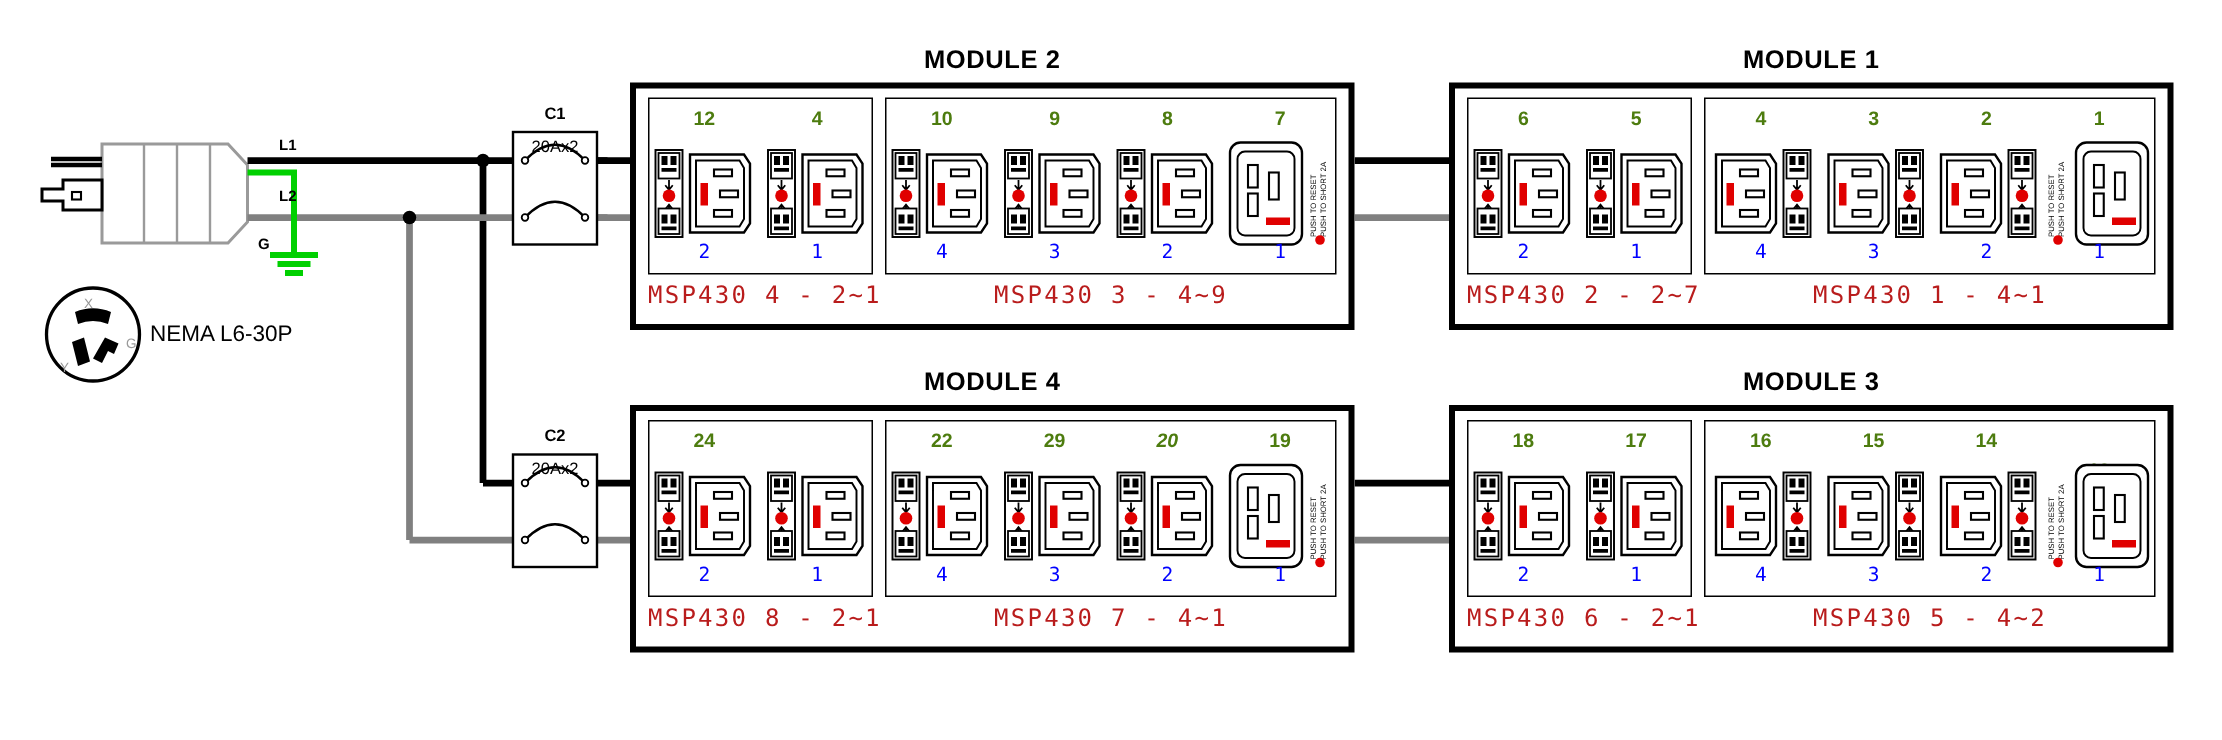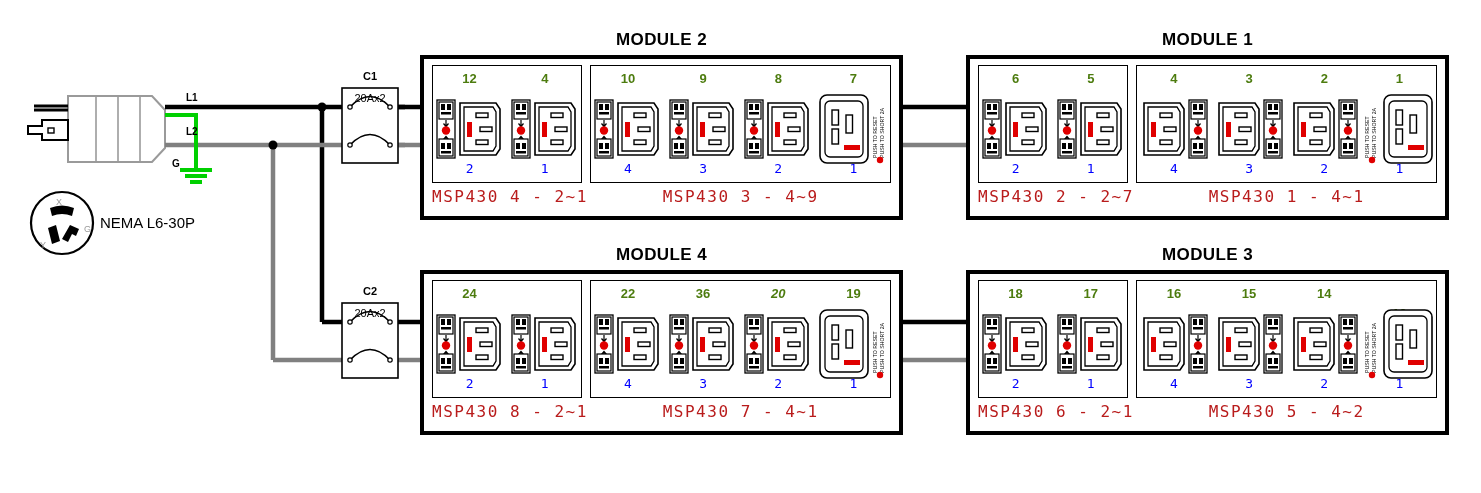--- a/index.html
+++ b/index.html
@@ -525,21 +525,21 @@
         <svg width="48" height="60" viewBox="0 0 48 60">
     <path d="M4,4 L40,4 L44,10 L44,50 L40,56 L4,56 Z" fill="#fff" stroke="#000" stroke-width="1.6"></path>
     <path d="M8,8 L37,8 L40,13 L40,47 L37,52 L8,52 Z" fill="#fff" stroke="#000" stroke-width="1.3"></path>
     <rect x="20" y="14" width="12" height="4.5" fill="#fff" stroke="#000" stroke-width="1.4"></rect>
     <rect x="24" y="28" width="12" height="4.5" fill="#fff" stroke="#000" stroke-width="1.4"></rect>
     <rect x="20" y="41" width="12" height="4.5" fill="#fff" stroke="#000" stroke-width="1.4"></rect>
     <rect x="11" y="23" width="5" height="15" fill="#e00000"></rect>
   </svg>
       </div>
       <div class="cnum" style="left: 605.917px; top: 376px; width: 44px;">4</div>
-      <div class="onum" style="left: 681.083px; top: 286px; width: 44px;">36</div>
+      <div class="onum" style="left: 681.083px; top: 286px; width: 44px;">29</div>
       <div class="outlet" style="left: 667.083px; top: 306px; width: 72px; height: 76px; display: flex; align-items: center; justify-content: center;">
         <svg width="20" height="60" viewBox="0 0 20 60">
     <g>
       <rect x="1" y="1" width="18" height="58" fill="#fff" stroke="#000" stroke-width="1.3"></rect>
       <rect x="3" y="3" width="14" height="17" fill="#fff" stroke="#000" stroke-width="1.2"></rect>
       <rect x="5" y="5" width="4" height="6" fill="#000"></rect>
       <rect x="11" y="5" width="4" height="6" fill="#000"></rect>
       <rect x="5" y="13" width="10" height="2.5" fill="#000"></rect>
       <path d="M10,21 L10,27 M7.5,24.5 L10,27.5 L12.5,24.5" stroke="#000" stroke-width="1.2" fill="none"></path>
       <circle cx="10" cy="31.5" r="4.2" fill="#e00000"></circle>

